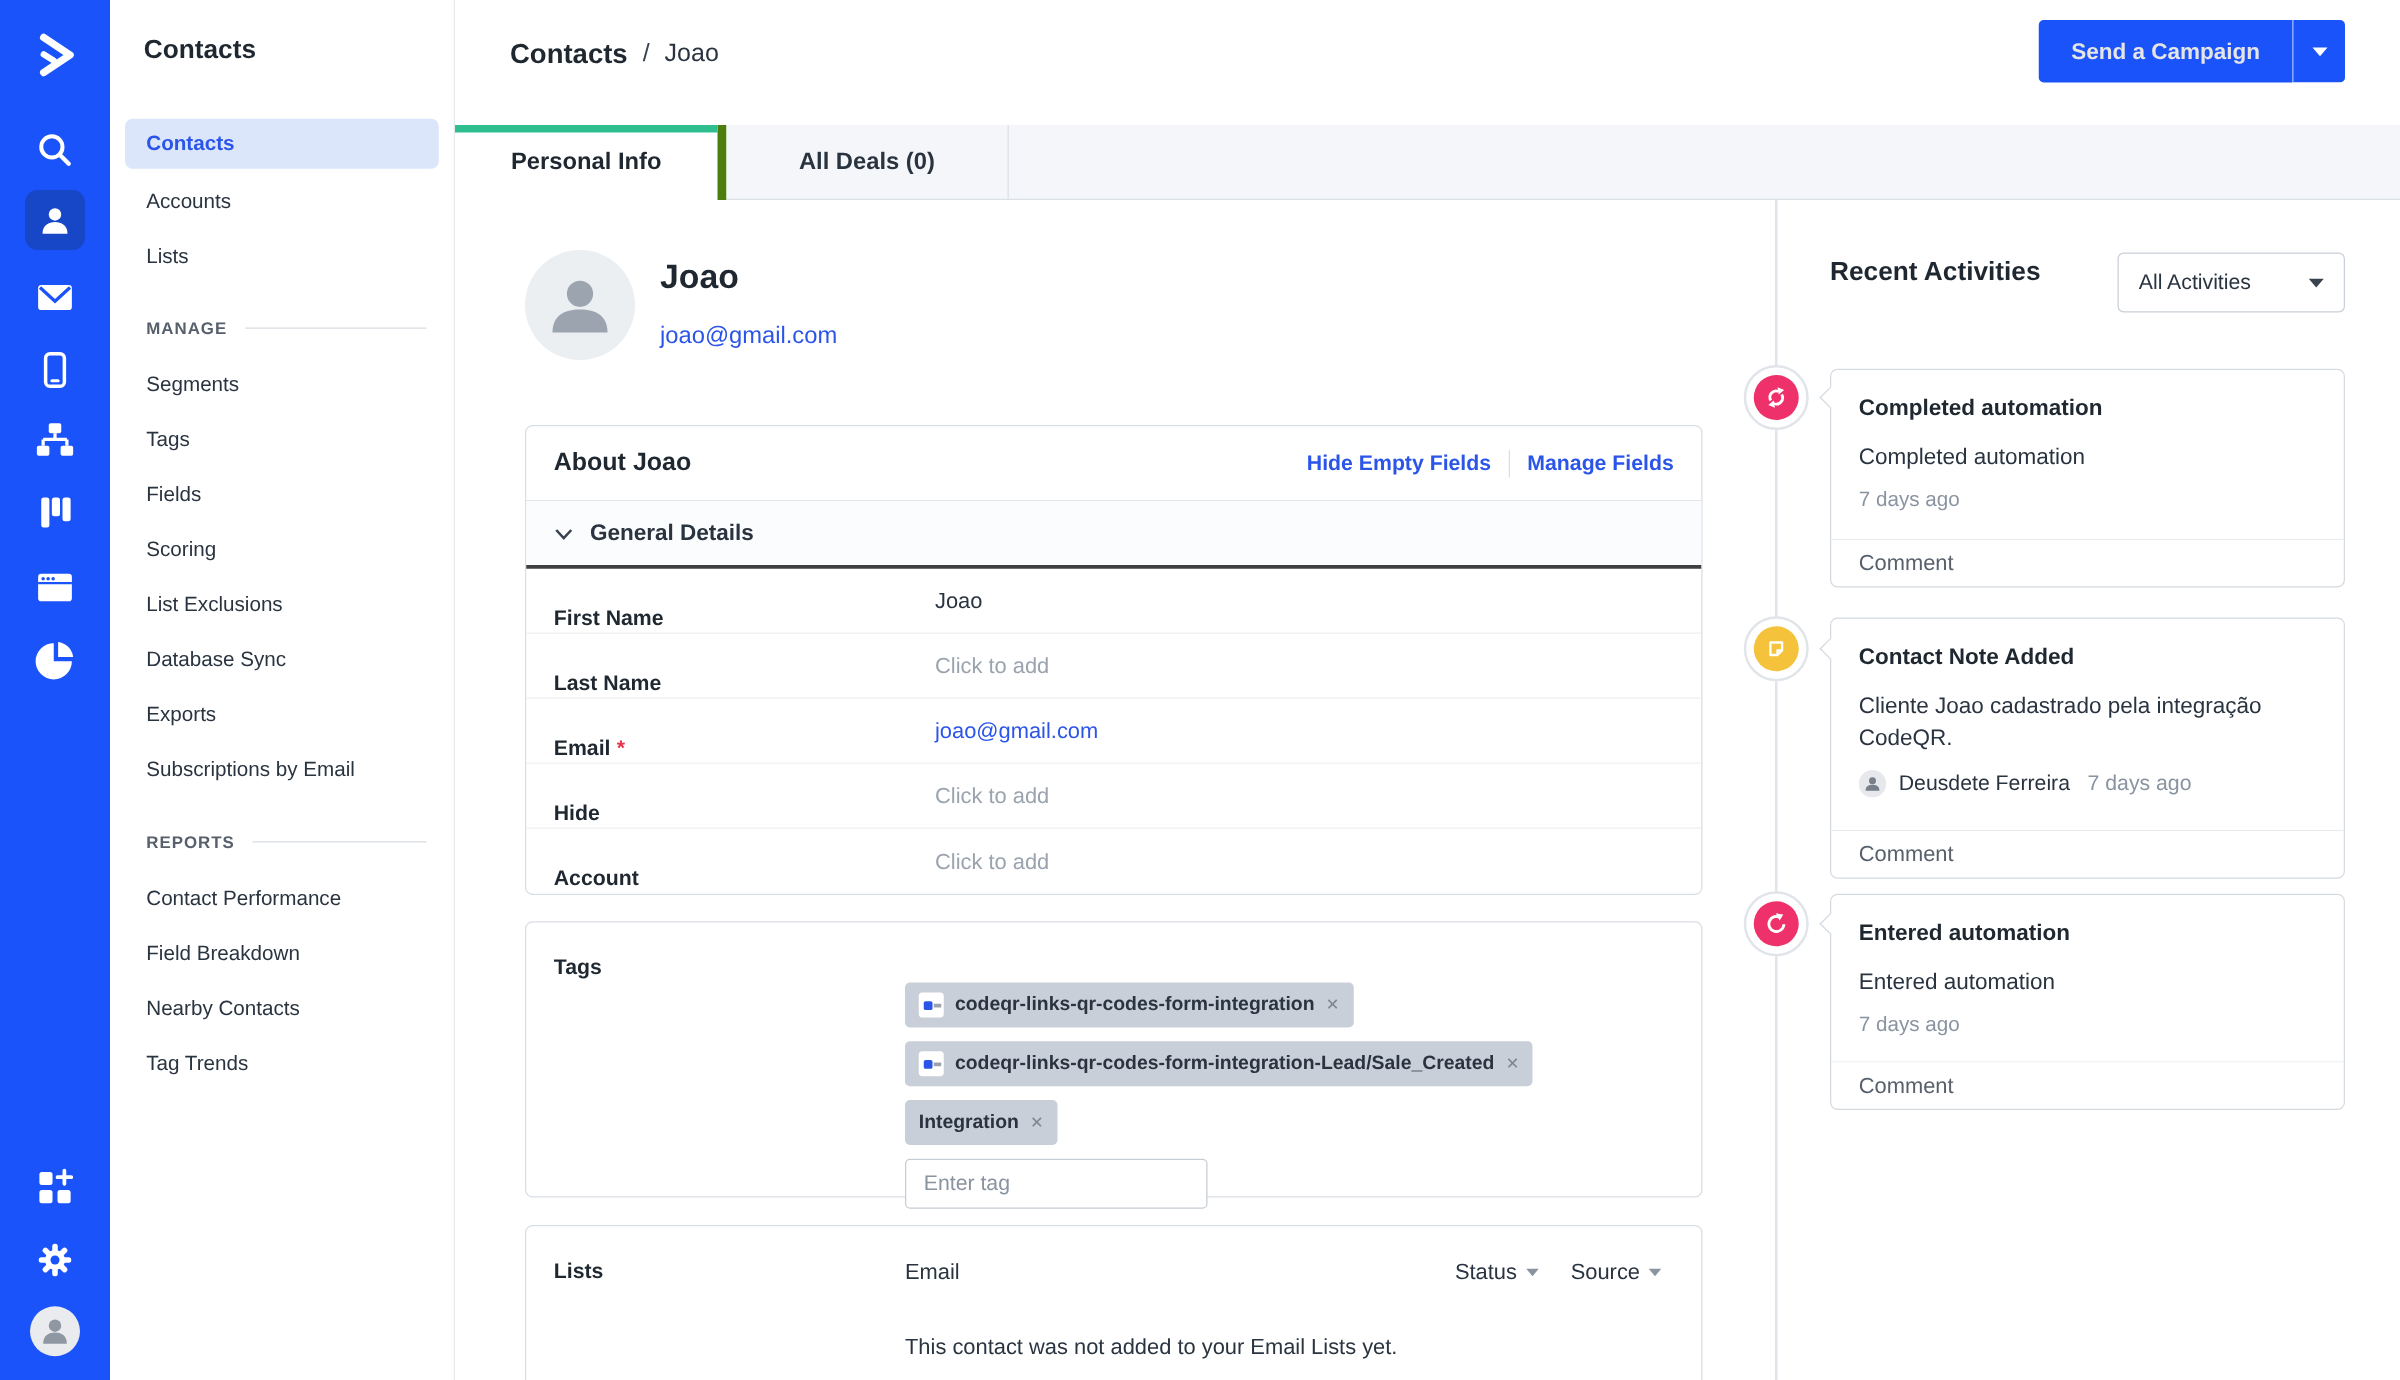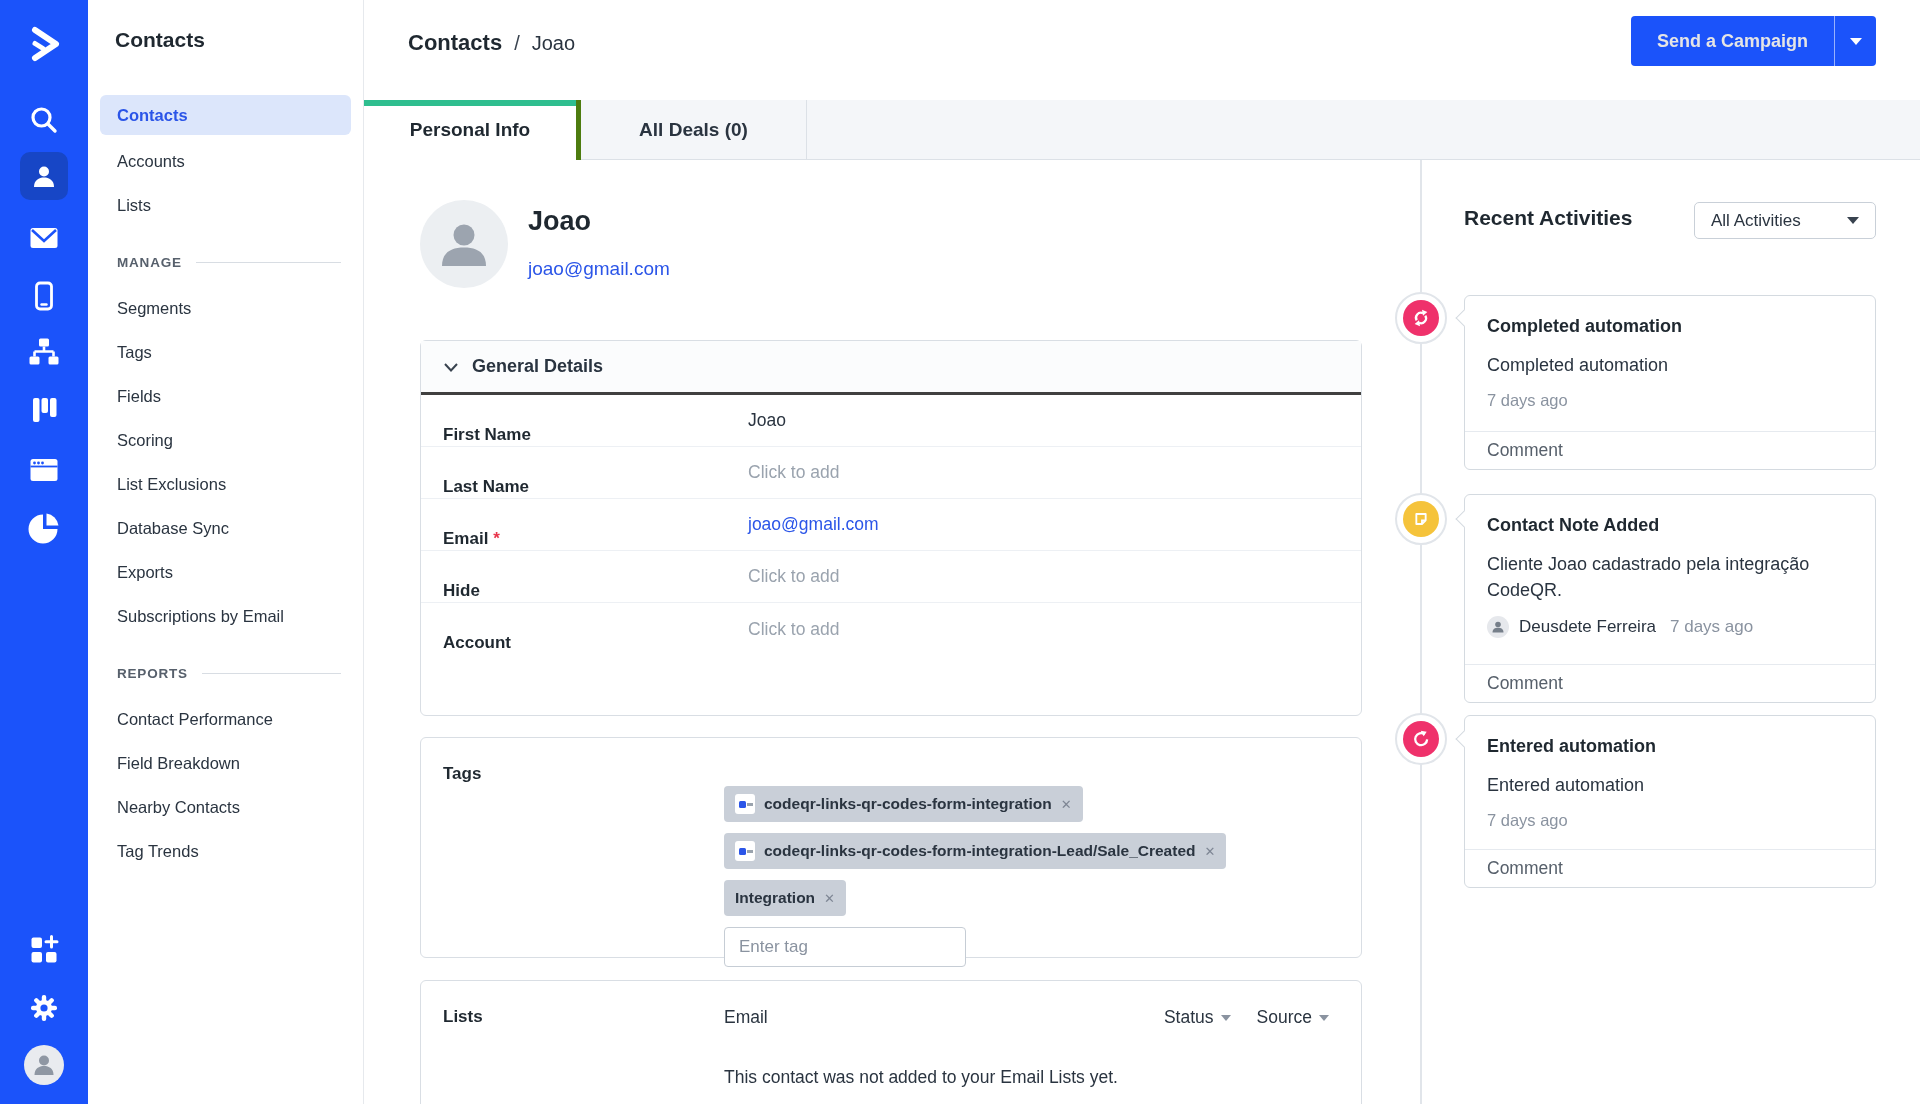--- a/index.html
+++ b/index.html
@@ -39,21 +39,21 @@
   .btn-main{height:50px; padding:0 26px; background:var(--rail-bg); color:#e5e5e5; font-weight:bold; font-size:18px;
        border-radius:4px 0 0 4px; display:flex; align-items:center;}
   .btn-caret{width:42px; height:50px; background:var(--rail-bg); border-left:1px solid rgba(255,255,255,.55);
        border-radius:0 4px 4px 0; display:flex; align-items:center; justify-content:center;}
   .caret-w{width:0; height:0; border-left:6px solid transparent; border-right:6px solid transparent; border-top:7px solid #fff;}
 
   
   #tabstrip{position:absolute; left:364px; right:0; top:100px; height:60px; background:var(--strip); border-bottom:1px solid #DCE1E7;}
   .tab{position:absolute; top:0; height:60px; display:flex; align-items:center; justify-content:center;
        font-weight:bold; font-size:19px; color:#2A3440; cursor:pointer;}
-  #tab-personal{left:0; width:217px; background:#fff; border-right:5px solid #4d7c0f; color:#1F2830;text-align:right;}
+  #tab-personal{left:0; width:217px; background:#fff; border-right:7px solid #4d7c0f; color:#1F2830;text-align:right;}
   #tab-personal::before{content:""; position:absolute; left:0; right:0; top:0; height:6px; background:var(--green);}
   #tab-deals{left:217px; width:226px; border-right:1px solid #DCE1E7;}
 
   
   #content{position:absolute; left:364px; top:160px; width:1056px;}
   #contact-avatar{position:absolute; left:56px; top:40px; width:88px; height:88px; cursor:default;}
   #contact-name{position:absolute; left:164px; top:46px; font-size:27px; font-weight:bold; color:#1F2830;}
   #contact-email{position:absolute; left:164px; top:98px; font-size:19px; color:var(--link); cursor:pointer;}
 
   .card{position:absolute; left:56px; width:942px; background:#fff; border:1px solid var(--border); border-radius:6px;}
@@ -92,21 +92,21 @@
   #lists-filters{position:absolute; right:32px; top:26px; display:flex; align-items:center; gap:26px; font-size:17.5px; color:#2A3440;}
   .mini-caret{display:inline-block; width:0; height:0; border-left:5px solid transparent; border-right:5px solid transparent;
        border-top:6px solid #8A93A0; margin-left:7px; vertical-align:middle;}
   .filter-item{cursor:pointer;}
   #lists-empty{position:absolute; left:303px; top:86px; font-size:17.5px; color:#2A3440;}
 
   
   #activity-panel{position:absolute; left:1420px; top:160px; width:500px; height:944px; background:#fff;}
   #timeline{position:absolute; left:0; top:0; width:2px; height:944px; background:#E1E5EA;}
   #ra-title{position:absolute; left:44px; top:46px; font-size:21px; font-weight:bold; color:#1F2830;}
-  #ra-filter{position:absolute; left:274px; top:42px; width:182px; height:37px; background:#fff; border:1px solid #C9D0D8;
+  #ra-filter{position:absolute; left:274px; top:42px; width:182px; height:48px; background:#fff; border:1px solid #C9D0D8;
        border-radius:5px; display:flex; align-items:center; padding:0 16px; font-size:17px; color:#2A3440; cursor:pointer;}
   #ra-filter .caret-d{margin-left:auto; width:0; height:0; border-left:6px solid transparent; border-right:6px solid transparent; border-top:7px solid #39434F;}
 
   .tl-icon{position:absolute; left:-25px; width:52px; height:52px; border-radius:50%; background:#fff;
        border:2px solid #E1E5EA; display:flex; align-items:center; justify-content:center;}
   .tl-icon .bubble{width:36px; height:36px; border-radius:50%; display:flex; align-items:center; justify-content:center;}
   .bubble.pink{background:var(--pink);}
   .bubble.yellow{background:var(--yellow);}
 
   .act-card{position:absolute; left:44px; width:412px; background:#fff; border:1px solid #D4DAE0; border-radius:6px; padding:20px 22px 0 22px;}
@@ -268,20 +268,28 @@
       <svg width="88" height="88" viewBox="0 0 88 88">
           <circle cx="44" cy="44" r="44" fill="#ECEFF2"></circle>
           <circle cx="44" cy="35" r="10.5" fill="#9CA4AF"></circle>
           <path d="M22 66 C22 52.5 31 47.5 44 47.5 C57 47.5 66 52.5 66 66 Z" fill="#9CA4AF"></path>
         </svg>
     </div>
     <div id="contact-name">Joao</div>
     <a id="contact-email">joao@gmail.com</a>
 
     <div class="card" id="about-card">
+      <div class="card-hd">
+        <span class="card-hd-title">About Joao</span>
+        <span class="card-hd-links">
+          <span class="hd-link">Hide Empty Fields</span>
+          <span class="hd-div"></span>
+          <span class="hd-link">Manage Fields</span>
+        </span>
+      </div>
       <div class="gd-section">
         <svg width="16" height="12" viewBox="0 0 16 12">
             <polyline points="2,3 8,9.5 14,3" stroke="#39434F" stroke-width="2" fill="none"></polyline>
           </svg>
         <span class="gd-section-title">General Details</span>
       </div>
       <div class="gd-row">
         <div class="gd-label"><span>First Name</span></div>
         <div class="gd-value v-text">Joao</div>
       </div>

